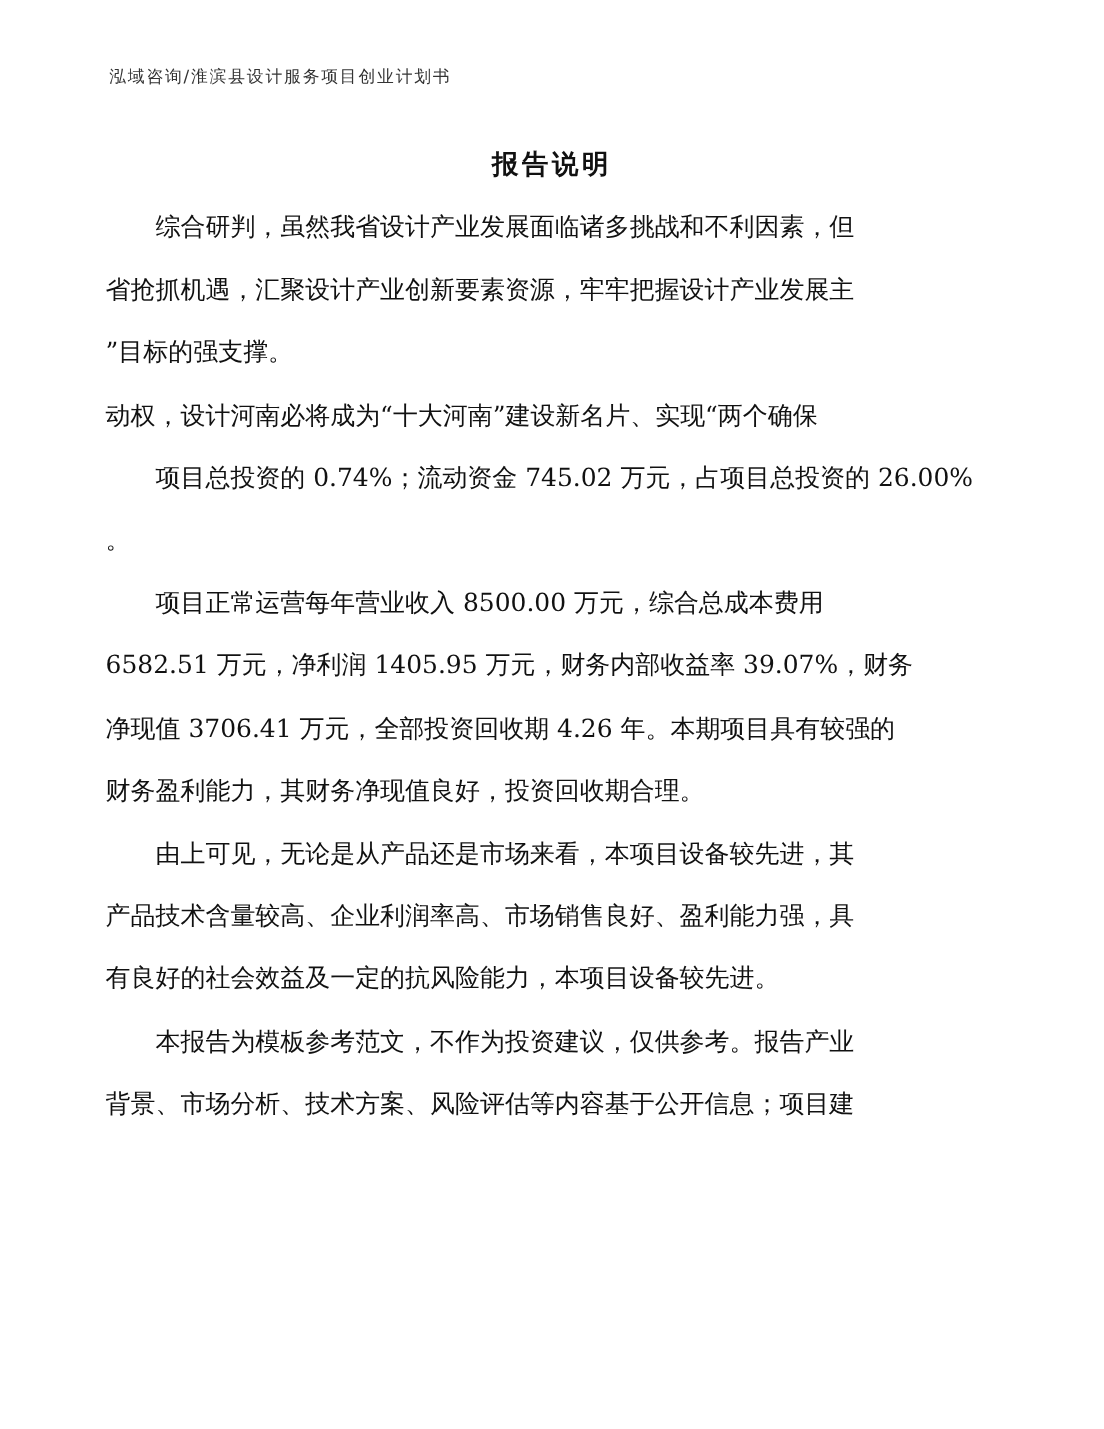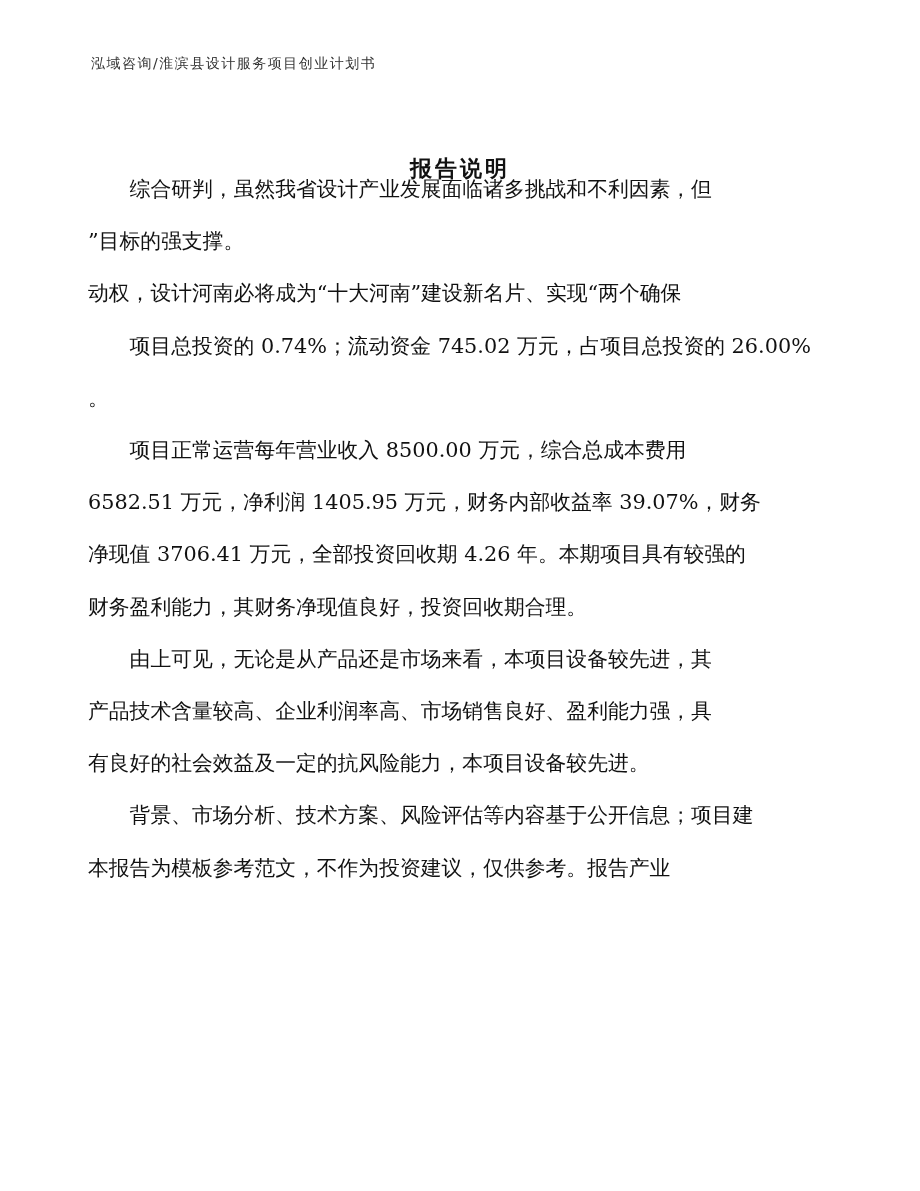--- a/index.html
+++ b/index.html
@@ -5,21 +5,21 @@
   html, body { margin: 0; padding: 0; background: #ffffff; }
   body { width: 920px; height: 1191px; position: relative; overflow: hidden; color: #111; }
   .page { position: absolute; left: 0; top: 0; width: 920px; height: 1191px; background: #fff; }
   .running-header {
     position: absolute; left: 91px; top: 55px;
     font-family: "DejaVu Sans", sans-serif; font-size: 14px; color: #333;
     letter-spacing: 1.5px; white-space: nowrap;
   }
   .title {
     position: absolute; left: 0; width: 920px; top: 122px; text-align: center;
-    font-family: "DejaVu Sans", sans-serif; font-weight: bold; font-size: 22px; letter-spacing: 3px; color: #111; margin-top: 32px;
+    font-family: "DejaVu Sans", sans-serif; font-weight: bold; font-size: 22px; letter-spacing: 3px; color: #111;
   }
   .body-text {
     position: absolute; left: 88px; width: 740px; top: 163px;
     font-family: "DejaVu Serif", serif; font-size: 20.8px; line-height: 52.2px; color: #111;
   }
   .para { margin: 0; text-indent: 2em; text-align: justify; text-align-last: left; }
   .line { display: block; white-space: nowrap; }
   .para .line:first-child { padding-left: 2em; }
   .para { text-indent: 0; }
 </style>
@@ -27,36 +27,37 @@
 <body>
 
 <div class="page">
   <div class="running-header">泓域咨询/淮滨县设计服务项目创业计划书</div>
 
   <div class="title">报告说明</div>
 
   <div class="body-text">
     <div class="para">
       <span class="line">综合研判，虽然我省设计产业发展面临诸多挑战和不利因素，但</span>
+      <span class="line">省抢抓机遇，汇聚设计产业创新要素资源，牢牢把握设计产业发展主</span>
       <span class="line">”目标的强支撑。</span>
       <span class="line">动权，设计河南必将成为“十大河南”建设新名片、实现“两个确保</span>
     </div>
     <div class="para">
       <span class="line">项目总投资的 0.74%；流动资金 745.02 万元，占项目总投资的 26.00%</span>
       <span class="line">。</span>
     </div>
     <div class="para">
       <span class="line">项目正常运营每年营业收入 8500.00 万元，综合总成本费用</span>
       <span class="line">6582.51 万元，净利润 1405.95 万元，财务内部收益率 39.07%，财务</span>
       <span class="line">净现值 3706.41 万元，全部投资回收期 4.26 年。本期项目具有较强的</span>
       <span class="line">财务盈利能力，其财务净现值良好，投资回收期合理。</span>
     </div>
     <div class="para">
       <span class="line">由上可见，无论是从产品还是市场来看，本项目设备较先进，其</span>
       <span class="line">产品技术含量较高、企业利润率高、市场销售良好、盈利能力强，具</span>
       <span class="line">有良好的社会效益及一定的抗风险能力，本项目设备较先进。</span>
     </div>
     <div class="para">
+      <span class="line">本报告为模板参考范文，不作为投资建议，仅供参考。报告产业</span>
       <span class="line">背景、市场分析、技术方案、风险评估等内容基于公开信息；项目建</span>
-      <span class="line">本报告为模板参考范文，不作为投资建议，仅供参考。报告产业</span>
     </div>
   </div>
 </div>
 
 </body></html>

